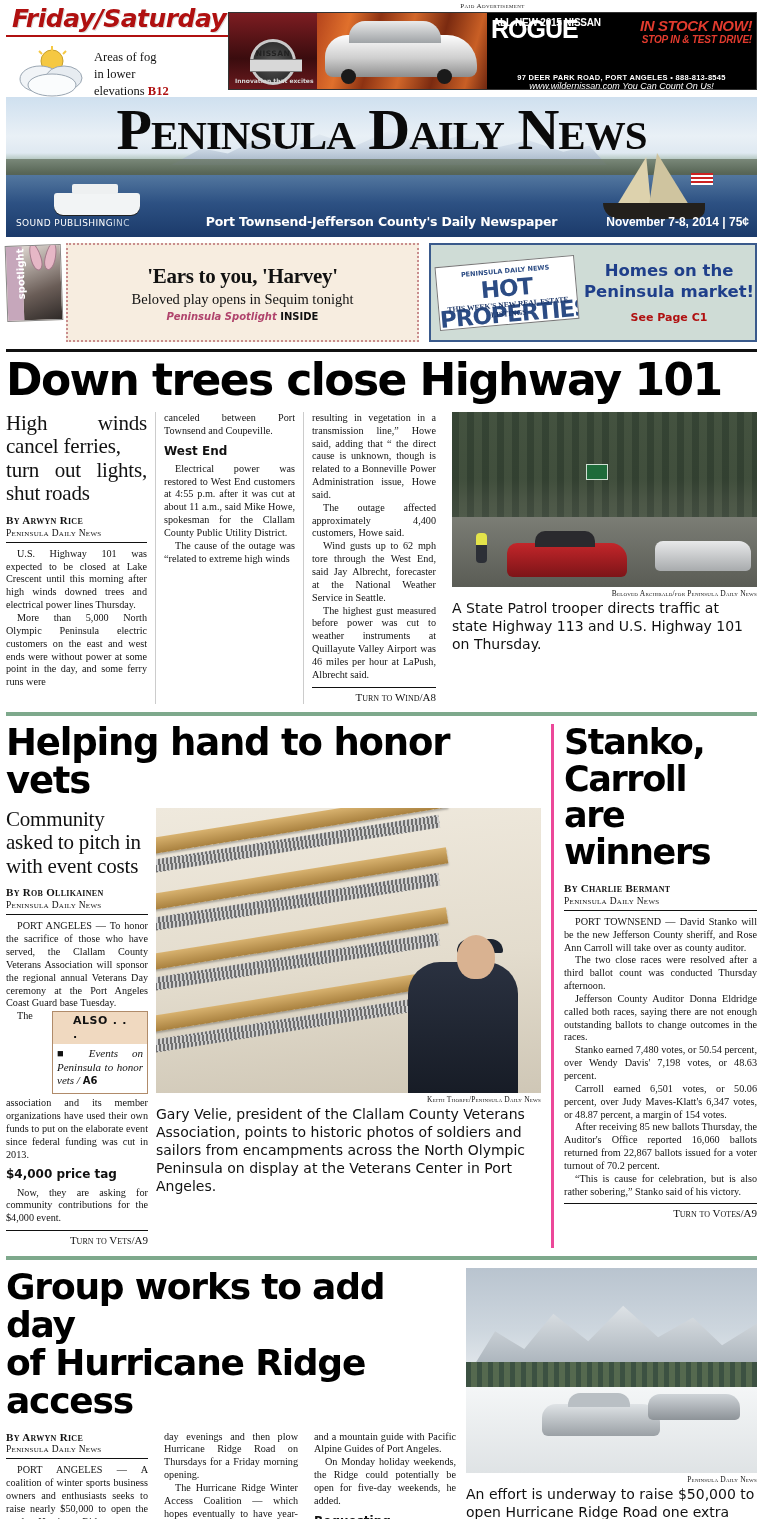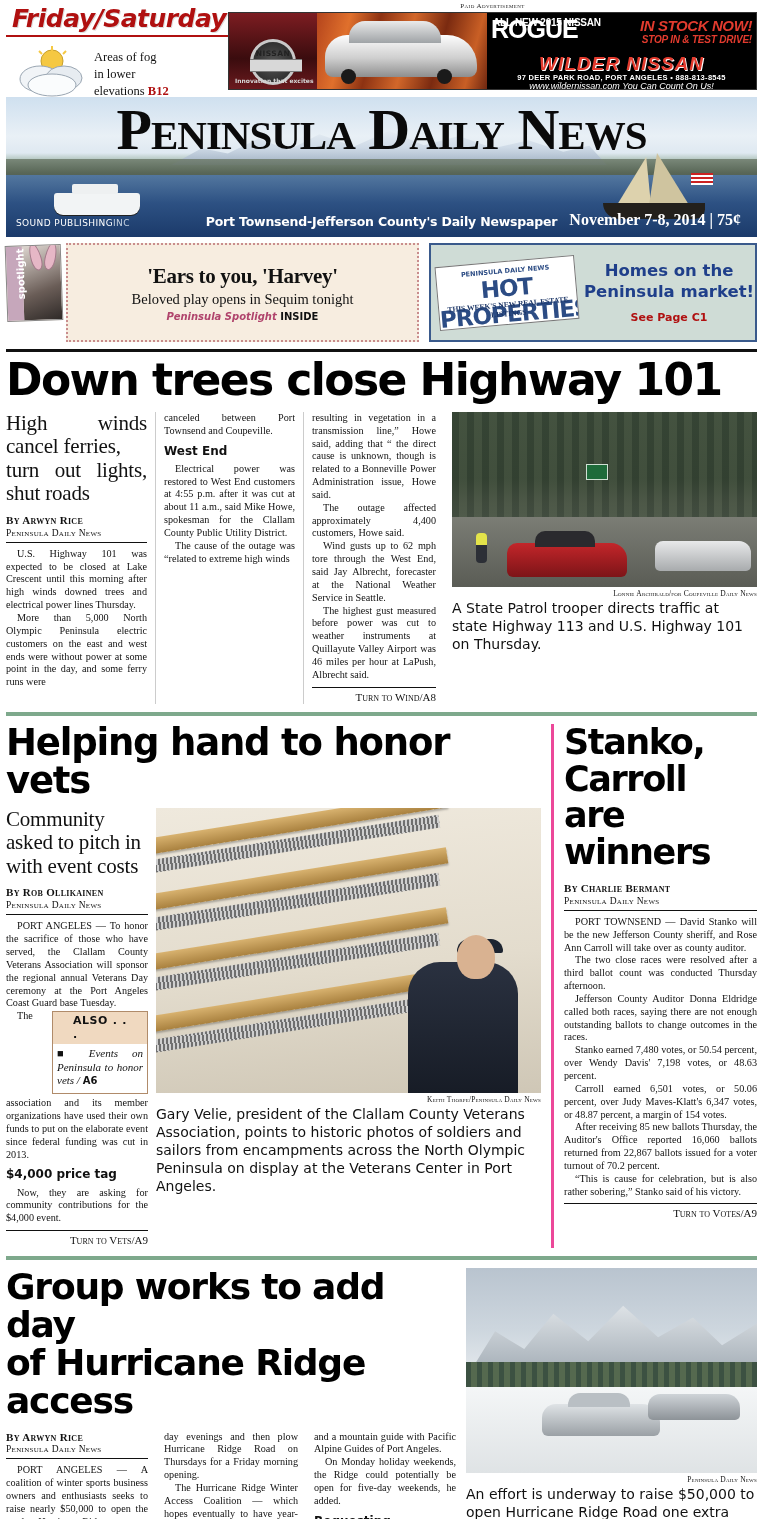--- a/index.html
+++ b/index.html
@@ -160,22 +160,22 @@
     font-family:"DejaVu Sans",sans-serif; font-size:11px; font-weight:bold;
     color:#fff; letter-spacing:.4px;
   }
   .mh-sound span{ color:#c8d4e2; font-weight:normal; font-size:9px; }
   .mh-sub{
     position:absolute; left:0; right:0; bottom:8px; text-align:center;
     font-family:"DejaVu Sans",sans-serif; font-size:12.5px; font-weight:bold;
     color:#fff; letter-spacing:-.2px;
   }
   .mh-date{
-    position:absolute; right:16px; bottom:8px;
-    font-family:Liberation Serif, serif; font-size:16px; font-weight:bold; color:#fff;
+    position:absolute; right:8px; bottom:8px;
+    font-family:Liberation Sans, sans-serif; font-size:12px; font-weight:bold; color:#fff;
   }
 
   
   .promorow{ display:flex; margin:6px 6px 0 6px; height:99px; }
   .promo-left{ position:relative; flex:1; display:flex; }
   .spot-cover{
     width:56px; height:76px; background:#efe7e0;
     border:1px solid #888; position:relative; overflow:hidden;
     transform:rotate(-2deg); margin-top:2px;
   }
@@ -416,21 +416,20 @@
           <div class="nis-tag">Innovation that excites</div>
         </div>
         <div class="nis-photo">
           <div class="nis-car"></div>
         </div>
         <div class="nis-copy">
           <div class="nis-l1">ALL-NEW 2015 NISSAN</div>
           <div class="nis-rogue">ROGUE</div>
           <div class="nis-stock">IN STOCK NOW!</div>
           <div class="nis-stop">STOP IN &amp; TEST DRIVE!</div>
-          <div class="nis-dealer">WILDER NISSAN</div>
           <div class="nis-addr">97 DEER PARK ROAD, PORT ANGELES • 888-813-8545</div>
           <div class="nis-web">www.wildernissan.com  You Can Count On Us!</div>
         </div>
       </div>
     </div>
   </div>
 
   <div class="masthead">
     <div class="mh-mtn"></div>
     <div class="mh-trees"></div>
@@ -515,21 +514,21 @@
 
       <div style="flex:1; padding-left:8px;">
         <div class="photo ph-hwy" style="height:175px;">
           <div class="tree"></div>
             <div class="road"></div>
           <div class="sign"></div>
           <div class="trooper"></div>
           <div class="carR"></div>
           <div class="carW"></div>
         </div>
-        <div class="credit">Lonnie Archibald/for Coupeville Daily News</div>
+        <div class="credit">Beloved Archibald/for Peninsula Daily News</div>
         <div class="cutline">A State Patrol trooper directs traffic at state Highway 113 and U.S. Highway 101 on Thursday.</div>
       </div>
     </div>
   </div>
 
   <div class="rule-green"></div>
 
   <div style="display:flex; margin:0 6px;">
 
     <div style="width:548px; padding-right:10px; border-right:3px solid #ec4899;">

